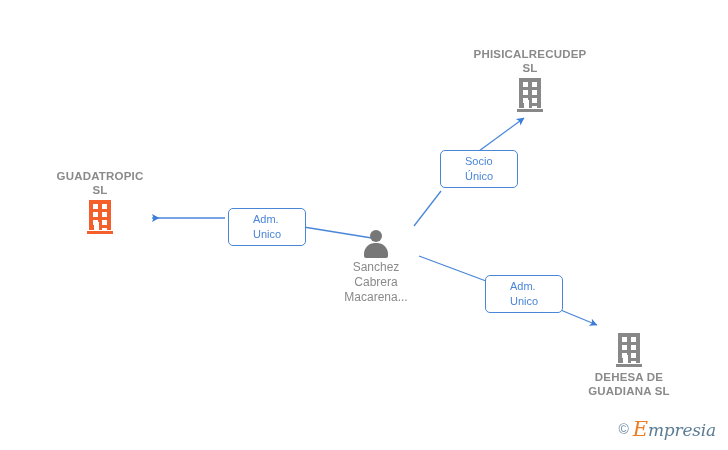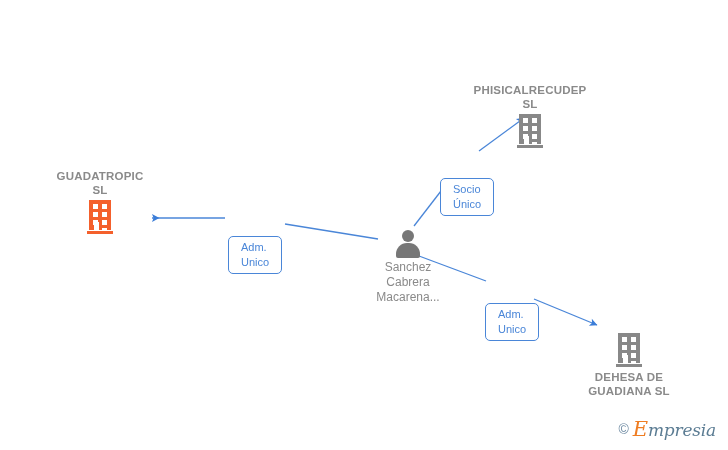--- a/index.html
+++ b/index.html
@@ -122,25 +122,24 @@
   
   .edge-label {
     position: absolute;
     box-sizing: border-box;
     border: 1.2px solid #4a86d8;
     border-radius: 5px;
     background: #ffffff;
     color: #4a86d8;
     font-size: 11px;
     line-height: 15px;
-    padding: 3px 12px;
+    padding: 3px 24px;
     text-align: left;
     white-space: nowrap;
     z-index: 5;
-    margin-top: 28px;
   }
 
   
   #watermark {
     position: absolute;
     right: 12px;
     bottom: 9px;
     display: flex;
     align-items: center;
     gap: 4px;
@@ -223,42 +222,42 @@
         <div class="win" style="left:15px; top:12px;"></div>
         <div class="win" style="left:6px;  top:20px;"></div>
         <div class="win" style="left:15px; top:20px;"></div>
         <div class="win" style="left:15px; top:28px;"></div>
         <div class="door"></div>
         <div class="base"></div>
       </div>
     </div>
   </div>
 
-  <div class="node" style="left:530px; top:47px;margin-top:36px;">
+  <div class="node" style="left:530px; top:47px;">
     <div class="node-label">
       <div>PHISICALRECUDEP</div>
       <div>SL</div>
     </div>
     <div class="icon-wrap">
       <div class="bld grey">
         <div class="body"></div>
         <div class="win" style="left:6px;  top:4px;"></div>
         <div class="win" style="left:15px; top:4px;"></div>
         <div class="win" style="left:6px;  top:12px;"></div>
         <div class="win" style="left:15px; top:12px;"></div>
         <div class="win" style="left:6px;  top:20px;"></div>
         <div class="win" style="left:15px; top:20px;"></div>
         <div class="win" style="left:15px; top:28px;"></div>
         <div class="door"></div>
         <div class="base"></div>
       </div>
     </div>
   </div>
 
-  <div class="node" style="left:408px; top:228px;">
+  <div class="node" style="left:376px; top:228px;">
     <div class="icon-wrap" style="height:32px;">
       <div class="person">
         <div class="head"></div>
         <div class="torso"></div>
       </div>
     </div>
     <div class="person-label">
       <div>Sanchez</div>
       <div>Cabrera</div>
       <div>Macarena...</div>

